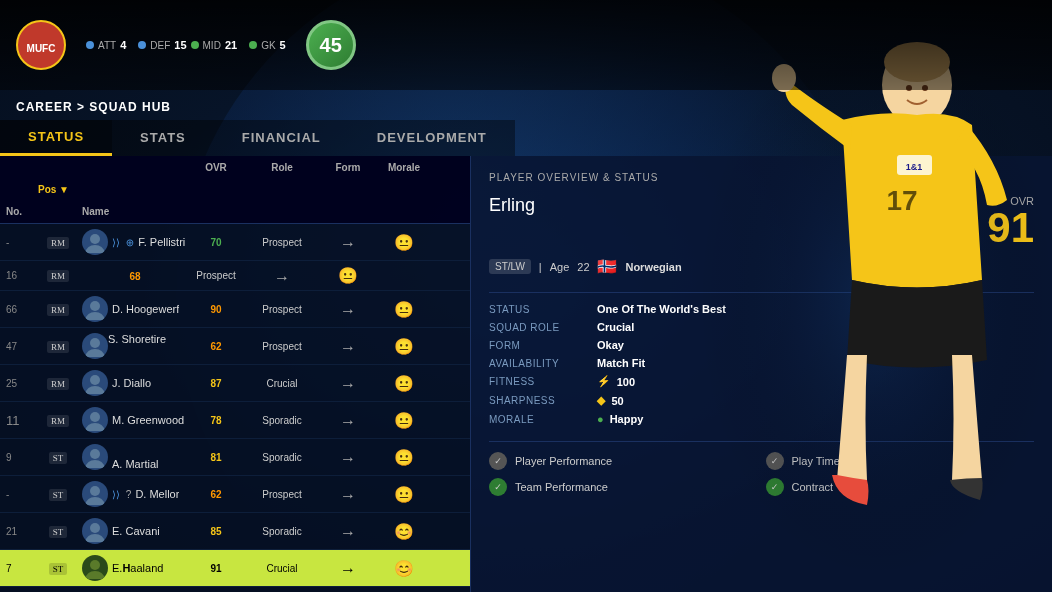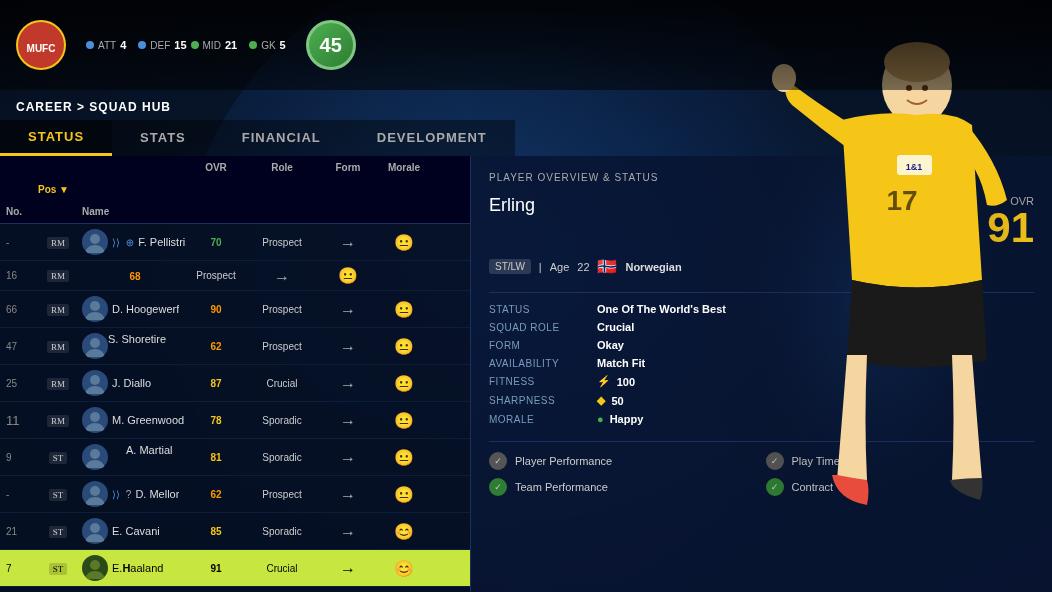--- a/index.html
+++ b/index.html
@@ -561,21 +561,21 @@
     <div class="cell"><span class="ovr-val" style="color:#f5c518">78</span></div>
     <div class="cell" style="font-size:10px;color:#ccc">Sporadic</div>
     <div class="cell"><span class="form-arrow" style="color:#aaa">→</span></div>
     <div class="cell">
       <span class="morale-icon morale-neutral" style="color:#aaa">😐</span>
     </div>
   </div>
         <div class="player-row">
     <div class="cell left" style="font-size:10px;color:#888">9</div>
     <div class="cell"><span class="pos-badge" style="color:#ccc;background:rgba(255,255,255,0.1)">ST</span></div>
-    <div class="cell left" style="display:flex;align-items:flex-start;gap:18px;">
+    <div class="cell left" style="display:flex;align-items:flex-end;gap:4px;">
       <div class="player-avatar" style="background:#2a4a7a">
         <svg width="26" height="26" viewBox="0 0 26 26">
           <circle cx="13" cy="10" r="5" fill="#5a7a9a"></circle>
           <path d="M3,24 Q5,16 13,16 Q21,16 23,24" fill="#5a7a9a"></path>
         </svg>
       </div>
 
       <span class="name-text" style="color:#ddd">A. Martial</span>
     </div>
     <div class="cell"><span class="ovr-val" style="color:#f5c518">81</span></div>

